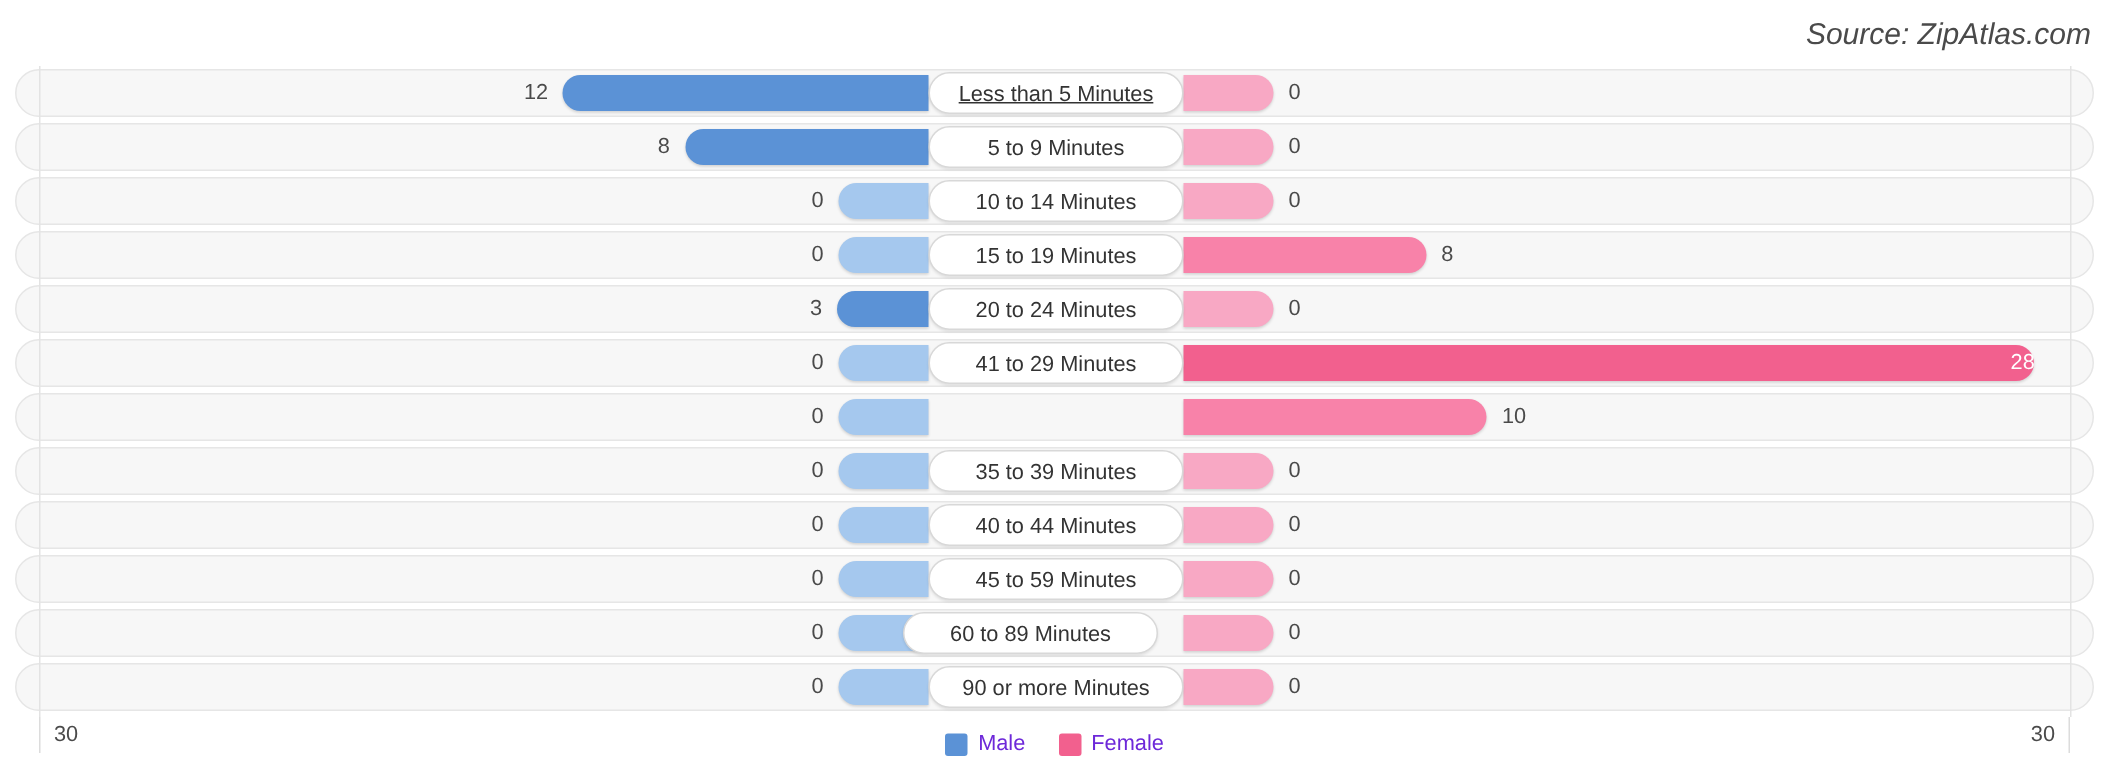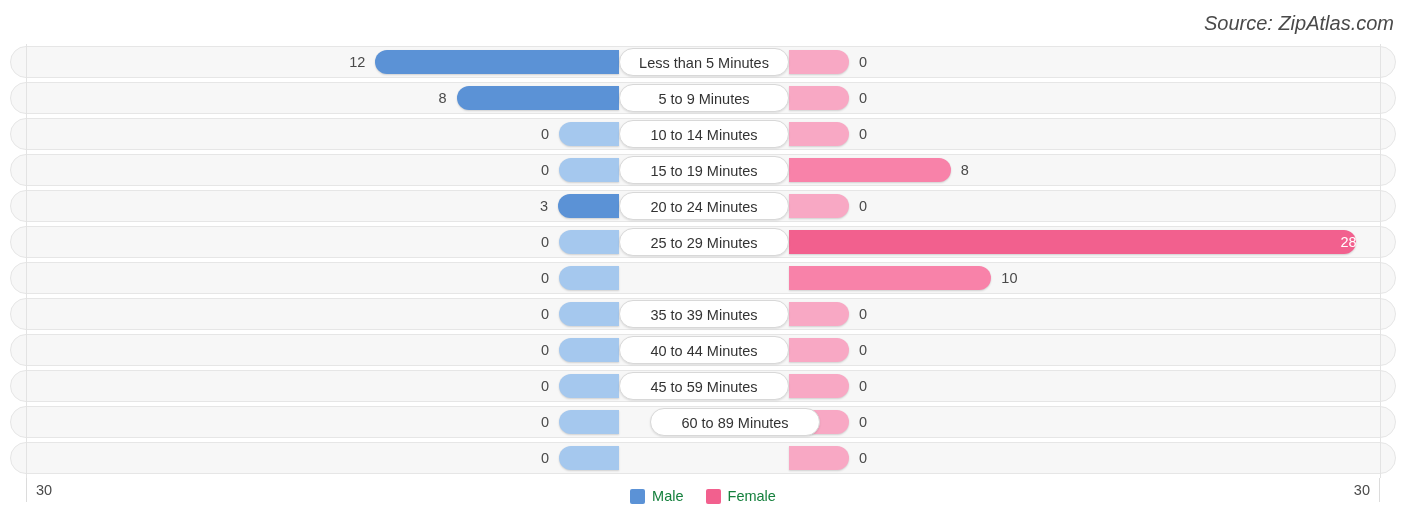--- a/index.html
+++ b/index.html
@@ -148,21 +148,21 @@
     display: flex;
     justify-content: center;
     align-items: center;
     gap: 22px;
   }
   .legend-item {
     display: flex;
     align-items: center;
     gap: 7px;
     font-size: 14.5px;
-    color: #15803d;
+    color: #6d28d9;
   }
   .swatch {
     width: 15px;
     height: 15px;
     border-radius: 2px;
     display: inline-block;
   }
   .edge-tick {
     position: absolute;
     top: 0;
@@ -178,21 +178,21 @@
   <div class="chart-source">Source: ZipAtlas.com</div>
 </div>
 
 <div class="plot" id="plot">
     <div class="row" style="top: 2px;">
       <div class="track"></div>
       <div class="bar male" style="left: 365.4px; width: 243.6px; background: rgb(91, 146, 214);"></div>
       <div class="val left" style="left: 255.4px; width: 100px;">12</div>
       <div class="bar female" style="left: 779px; width: 60px; background: rgb(248, 168, 196);"></div>
       <div class="val right" style="left: 849px; width: 100px;">0</div>
-      <div class="pill" style="left: 609px; width: 170px;">Less than 5 Minutes</div>
+      <div class="pill" style="left: 609px; width: 170px; text-decoration: underline;">Less than 5 Minutes</div>
     </div>
     <div class="row" style="top: 38px;">
       <div class="track"></div>
       <div class="bar male" style="left: 446.6px; width: 162.4px; background: rgb(91, 146, 214);"></div>
       <div class="val left" style="left: 336.6px; width: 100px;">8</div>
       <div class="bar female" style="left: 779px; width: 60px; background: rgb(248, 168, 196);"></div>
       <div class="val right" style="left: 849px; width: 100px;">0</div>
       <div class="pill" style="left: 609px; width: 170px;">5 to 9 Minutes</div>
     </div>
     <div class="row" style="top: 74px;">
@@ -218,21 +218,21 @@
       <div class="bar female" style="left: 779px; width: 60px; background: rgb(248, 168, 196);"></div>
       <div class="val right" style="left: 849px; width: 100px;">0</div>
       <div class="pill" style="left: 609px; width: 170px;">20 to 24 Minutes</div>
     </div>
     <div class="row" style="top: 182px;">
       <div class="track"></div>
       <div class="bar male" style="left: 549px; width: 60px; background: rgb(165, 200, 238);"></div>
       <div class="val left" style="left: 439px; width: 100px;">0</div>
       <div class="bar female" style="left: 779px; width: 566.533px; background: rgb(242, 96, 142);"></div>
       <div class="val inside" style="left: 779px; width: 552.533px;">28</div>
-      <div class="pill" style="left: 609px; width: 170px;">25 to 29 Minutes</div>
+      <div class="pill" style="left: 609px; width: 170px;">41 to 29 Minutes</div>
     </div>
     <div class="row" style="top: 218px;">
       <div class="track"></div>
       <div class="bar male" style="left: 549px; width: 60px; background: rgb(165, 200, 238);"></div>
       <div class="val left" style="left: 439px; width: 100px;">0</div>
       <div class="bar female" style="left: 779px; width: 202.333px; background: rgb(248, 130, 169);"></div>
       <div class="val right" style="left: 991.333px; width: 100px;">10</div>
     </div>
     <div class="row" style="top: 254px;">
       <div class="track"></div>
@@ -257,28 +257,29 @@
       <div class="bar female" style="left: 779px; width: 60px; background: rgb(248, 168, 196);"></div>
       <div class="val right" style="left: 849px; width: 100px;">0</div>
       <div class="pill" style="left: 609px; width: 170px;">45 to 59 Minutes</div>
     </div>
     <div class="row" style="top: 362px;">
       <div class="track"></div>
       <div class="bar male" style="left: 549px; width: 60px; background: rgb(165, 200, 238);"></div>
       <div class="val left" style="left: 439px; width: 100px;">0</div>
       <div class="bar female" style="left: 779px; width: 60px; background: rgb(248, 168, 196);"></div>
       <div class="val right" style="left: 849px; width: 100px;">0</div>
-      <div class="pill" style="left: 640px; width: 170px;">60 to 89 Minutes</div>
+      <div class="pill" style="left: 592px; width: 170px;">60 to 89 Minutes</div>
     </div>
     <div class="row" style="top: 398px;">
       <div class="track"></div>
       <div class="bar male" style="left: 549px; width: 60px; background: rgb(165, 200, 238);"></div>
       <div class="val left" style="left: 439px; width: 100px;">0</div>
       <div class="bar female" style="left: 779px; width: 60px; background: rgb(248, 168, 196);"></div>
       <div class="val right" style="left: 849px; width: 100px;">0</div>
+      <div class="pill" style="left: 609px; width: 170px;">90 or more Minutes</div>
     </div>
     <div class="axis-line" style="left: 26px;"></div>
     <div class="axis-line" style="left: 1380px;"></div>
   </div>
 
 <div class="footer">
   <div class="edge-tick" style="left:26px;"></div>
   <div class="edge-tick" style="right:26px;"></div>
   <div class="axis-label left">30</div>
   <div class="axis-label right">30</div>

